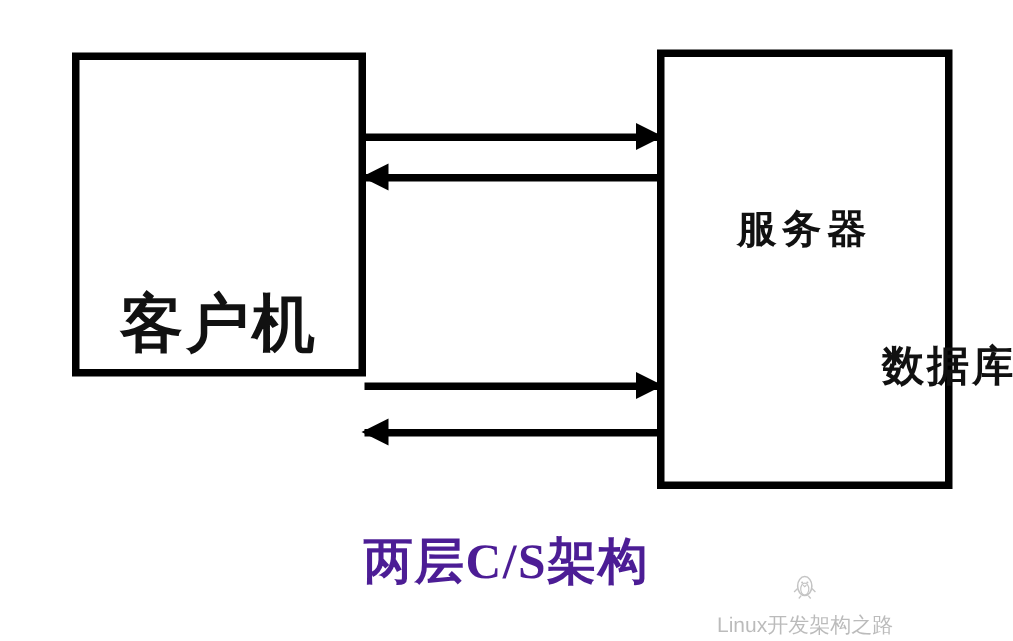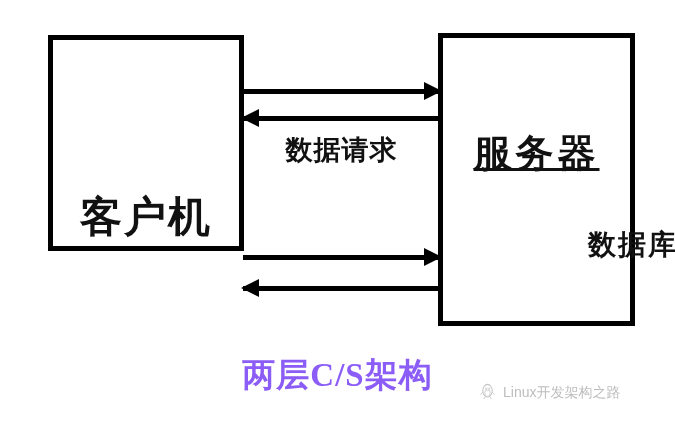--- a/index.html
+++ b/index.html
@@ -50,24 +50,23 @@
     letter-spacing: 2px;
     white-space: nowrap;
   }
   #client-title {
     top: 152px;
     font-size: 42px;
     line-height: 50px;
   }
   #server-title {
     top: 92px;
-    font-size: 38px;
+    font-size: 26px;
     line-height: 46px;
     letter-spacing: 4px;
-    text-decoration: underline;
   }
   #server-sub {
     position: absolute;
     left: 0;
     width: 100%;
     top: 190px;
     text-align: right;
     color: #111111;
     font-family: "Liberation Serif", "DejaVu Serif", serif;
     font-weight: 700;
@@ -129,38 +128,39 @@
     white-space: nowrap;
   }
 
   
   #caption {
     position: absolute;
     left: 0;
     top: 354px;
     width: 675px;
     text-align: center;
-    color: #8b5cf6;
+    color: #4c1d95;
     font-family: "Liberation Serif", "DejaVu Serif", serif;
     font-weight: 700;
     font-size: 33px;
     line-height: 42px;
     letter-spacing: 1px;
     white-space: nowrap;
   }
 
   
   #watermark {
     position: absolute;
     left: 478px;
     top: 382px;
     display: flex;
     align-items: center;
     gap: 6px;
     opacity: 0.34;
+    flex-direction: column;
   }
   #watermark-icon {
     width: 19px;
     height: 19px;
     flex: 0 0 auto;
   }
   #watermark-text {
     color: #3a3a3a;
     font-family: "Liberation Sans", "DejaVu Sans", sans-serif;
     font-size: 14px;
@@ -187,21 +187,20 @@
   <div id="arrow-req-top" class="arrow to-right">
     <div class="shaft"></div>
     <div class="head"></div>
   </div>
 
   <div id="arrow-resp-top" class="arrow to-left">
     <div class="shaft"></div>
     <div class="head"></div>
   </div>
 
-  <div id="flow-label">数据请求</div>
 
   <div id="arrow-req-bottom" class="arrow to-right">
     <div class="shaft"></div>
     <div class="head"></div>
   </div>
 
   <div id="arrow-resp-bottom" class="arrow to-left">
     <div class="shaft"></div>
     <div class="head"></div>
   </div>

